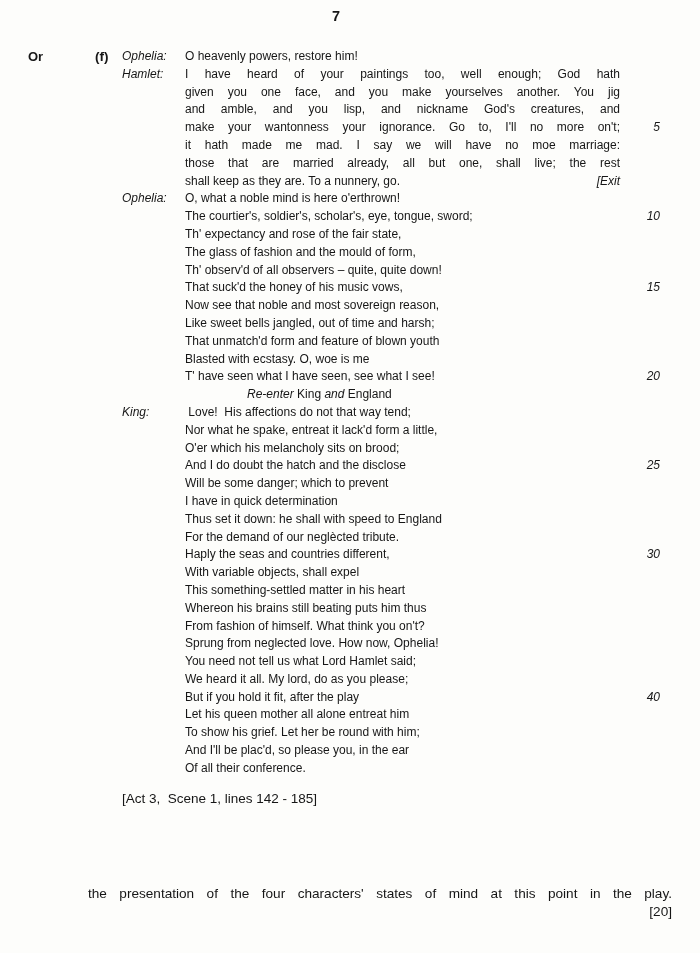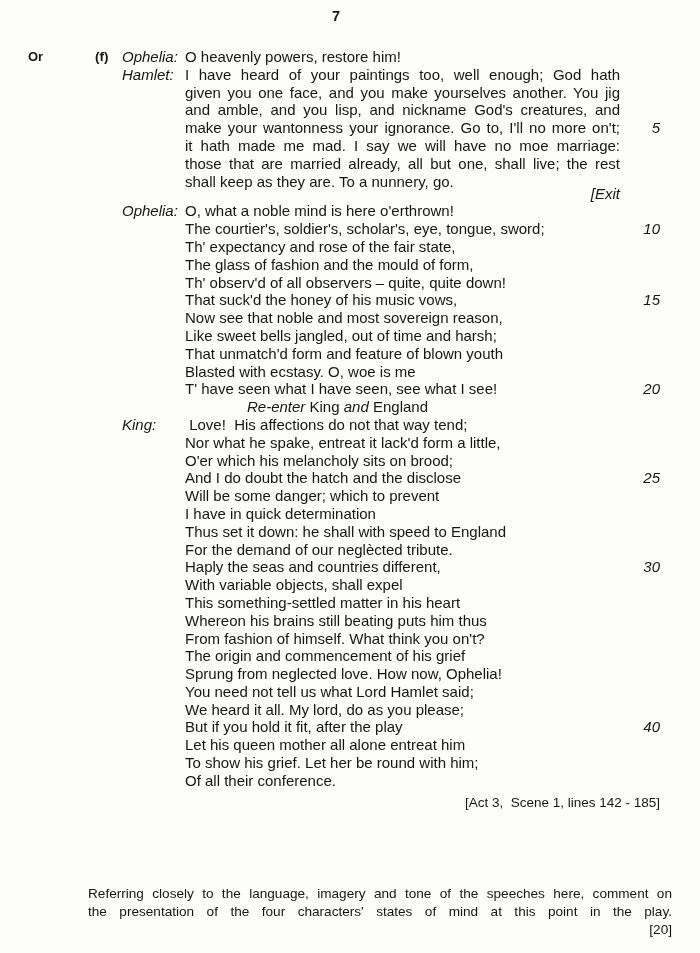--- a/index.html
+++ b/index.html
@@ -21,31 +21,31 @@
   }
   .or-label {
     position: absolute; left: 28px; top: 48px;
     font-weight: bold; font-size: 13px; line-height: 17.8px;
   }
   .question-letter {
     position: absolute; left: 95px; top: 48px;
     font-weight: bold; font-size: 13.5px; line-height: 17.8px;
   }
   .excerpt { position: absolute; left: 122px; top: 48px; width: 540px; }
-  .row { display: flex; font-size: 15px; line-height: 17.8px; }
+  .row { display: flex; font-size: 12px; line-height: 17.8px; }
   .speaker { flex: 0 0 63px; font-style: italic; white-space: pre-wrap; }
   .text { flex: 0 0 435px; width: 435px; white-space: pre-wrap; box-sizing: border-box; }
   .text.justify { text-align: justify; text-align-last: justify; white-space: normal; }
   .text.has-exit { display: flex; justify-content: space-between; text-align: right; }
-  .exit { font-style: italic; margin-top: 12px; }
+  .exit { font-style: italic; }
   .text.stage { padding-left: 62px; }
   .it { font-style: italic; }
   .num { flex: 0 0 40px; text-align: right; font-style: italic; }
   .citation {
-    margin-top: 4px; width: 538px; text-align: right;
+    margin-top: 12px; width: 538px; text-align: left;
     font-size: 13.5px; line-height: 17.8px; white-space: pre-wrap;
   }
   .question {
     position: absolute; left: 88px; top: 885px; width: 584px;
     font-size: 13.6px; line-height: 18px;
   }
   .q-line { text-align: justify; text-align-last: justify; }
   .q-marks { text-align: right; }
 </style>
 </head>
@@ -258,25 +258,20 @@
     <div class="num"></div>
   </div>
 
   <div class="row">
     <div class="speaker"></div>
     <div class="text">From fashion of himself. What think you on't?</div>
     <div class="num"></div>
   </div>
 
 
-  <div class="row">
-    <div class="speaker"></div>
-    <div class="text">The origin and commencement of his grief</div>
-    <div class="num"></div>
-  </div>
 
   <div class="row">
     <div class="speaker"></div>
     <div class="text">Sprung from neglected love. How now, Ophelia!</div>
     <div class="num"></div>
   </div>
 
   <div class="row">
     <div class="speaker"></div>
     <div class="text">You need not tell us what Lord Hamlet said;</div>
@@ -302,31 +297,31 @@
   </div>
 
   <div class="row">
     <div class="speaker"></div>
     <div class="text">To show his grief. Let her be round with him;</div>
     <div class="num"></div>
   </div>
 
   <div class="row">
     <div class="speaker"></div>
+    <div class="text">And I'll be plac'd, so please you, in the ear</div>
     <div class="num"></div>
   </div>
 
   <div class="row">
     <div class="speaker"></div>
     <div class="text">Of all their conference.</div>
     <div class="num"></div>
   </div>
 </div>
     <div class="citation">[Act 3,  Scene 1, lines 142 - 185]</div>
   </div>
 
   <div class="question">
-    <div class="q-line">Referring closely to the language, imagery and tone of the speeches here, comment on</div>
     <div class="q-line">the presentation of the four characters' states of mind at this point in the play.</div>
     <div class="q-marks">[20]</div>
   </div>
 
 </div>
 
 </body></html>

